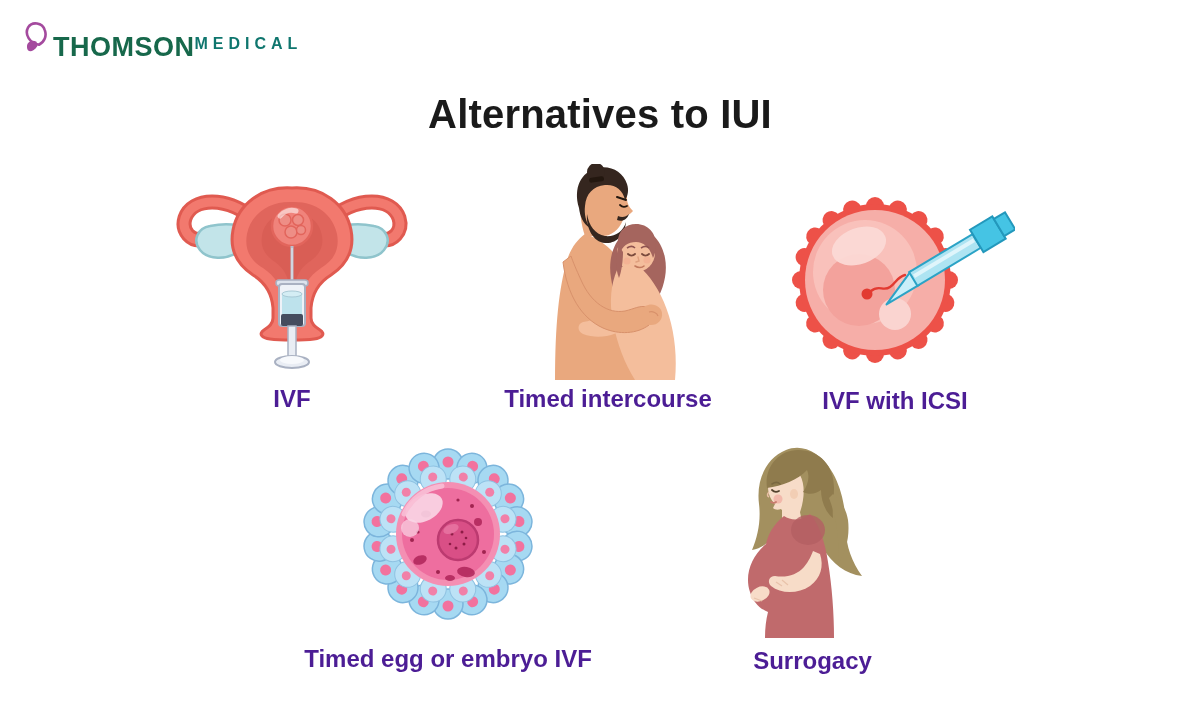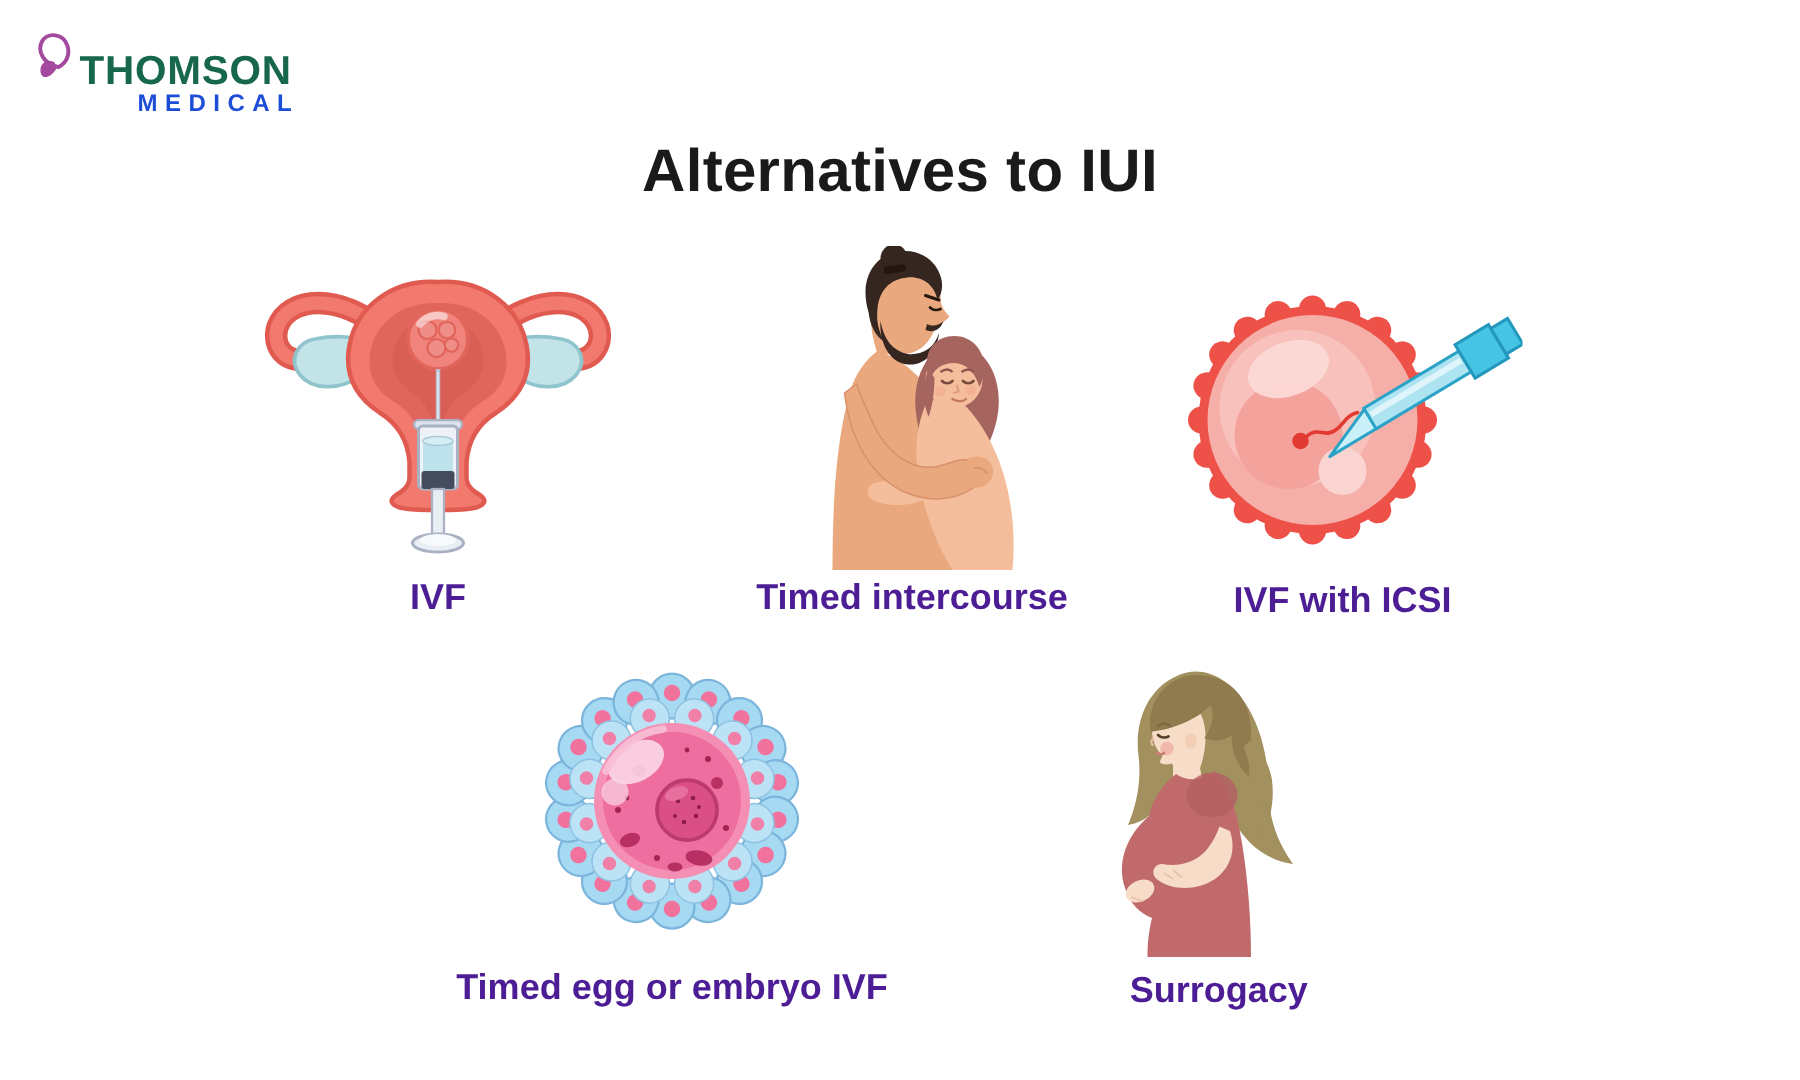--- a/index.html
+++ b/index.html
@@ -3,23 +3,23 @@
 <meta charset="utf-8">
 <style>
   html,body{margin:0;padding:0;background:#ffffff;}
   .canvas{
     position:relative;width:1200px;height:720px;background:#ffffff;
     font-family:"Liberation Sans",sans-serif;overflow:hidden;
   }
   
   .logo{position:absolute;left:24px;top:18px;display:flex;align-items:flex-start;}
   .logo .butterfly{width:28px;height:32px;margin-top:2px;}
-  .logo-text{margin-left:1px;margin-top:16px;display:flex;flex-direction:column;}
+  .logo-text{margin-left:1px;margin-top:16px;display:flex;flex-direction:row;}
   .logo-main{font-size:27px;font-weight:800;color:#17684B;letter-spacing:.5px;line-height:26px;}
-  .logo-sub{font-size:16px;font-weight:600;color:#1d4ed8;letter-spacing:5px;margin-right:-5px;
+  .logo-sub{font-size:16px;font-weight:600;color:#0f766e;letter-spacing:5px;margin-right:-5px;
             text-align:right;line-height:18px;margin-top:1px;}
   
   .title{position:absolute;left:0;right:0;top:92px;text-align:center;
          font-size:40px;font-weight:800;color:#1a1a1a;letter-spacing:.2px;margin:0;}
   
   .item{position:absolute;margin:0;display:flex;flex-direction:column;align-items:center;}
   .caption{text-align:center;font-weight:700;font-size:24px;color:#4c1d95;
            white-space:nowrap;line-height:1.05;}
   .item-ivf{left:172px;top:168px;width:240px;}
   .item-ivf .caption{margin-top:6px;}

